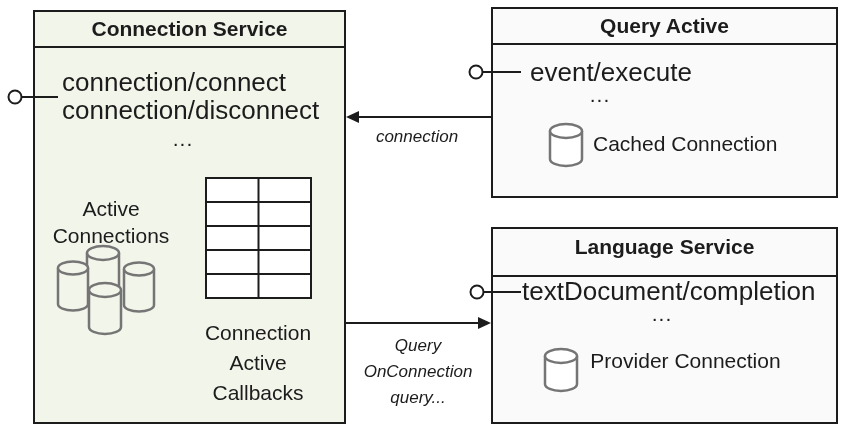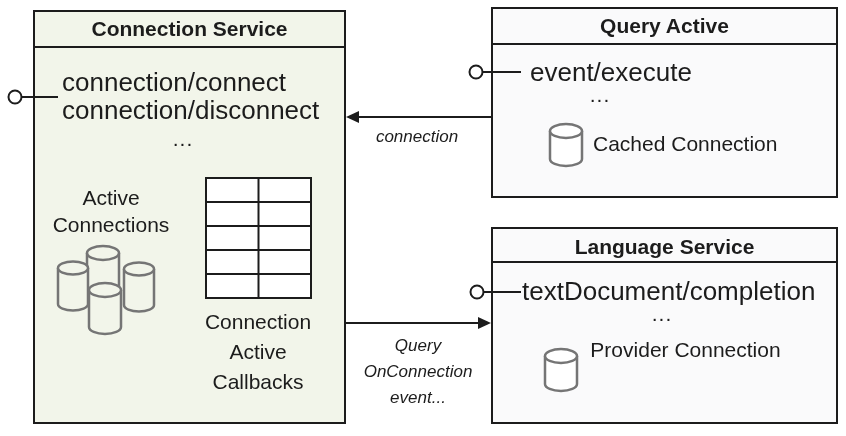--- a/index.html
+++ b/index.html
@@ -29,21 +29,21 @@
   .box.svc  { background: var(--service_box_fill); }
   .box-header {
     border-bottom: 2px solid var(--line);
     font-weight: bold;
     font-size: 21px;
     text-align: center;
   }
   .abs { position: absolute; }
   .methods { font-size: 26px; line-height: 28px; white-space: nowrap; }
   .ellipsis-row { font-size: 21px; line-height: 22px; text-align: center; letter-spacing: 1px; }
-  .lbl { font-size: 21px; text-align: center; }
+  .lbl { font-size: 21px; text-align: center; margin-top: 11px; }
   .edge-label {
     position: absolute;
     font-size: 17px;
     font-style: italic;
     text-align: center;
   }
   .overlay { position: absolute; left: 0; top: 0; pointer-events: none; }
   .overlay line { stroke: var(--line); stroke-width: 2; }
   .overlay circle { fill: #fff; stroke: var(--line); stroke-width: 2; }
   .overlay polygon { fill: var(--line); }
@@ -116,21 +116,21 @@
     <div class="abs ellipsis-row" style="left:37px; top:75px; width:140px;">...</div>
 
     <svg class="abs cyl white" style="left:55px; top:113px;" width="36" height="46" viewBox="0 0 36 46">
       <path d="M2 9 V37 A16 7 0 0 0 34 37 V9"></path>
         <ellipse cx="18" cy="9" rx="16" ry="7"></ellipse>
     </svg>
     <div class="abs" style="left:100px; top:121px; font-size:21px; line-height:28px; white-space:nowrap;">Cached Connection</div>
   </div>
 
   <div class="box svc" style="left:491px; top:227px; width:347px; height:197px;">
-    <div class="box-header" style="height:34px; line-height:36px;">Language Service</div>
+    <div class="box-header" style="height:48px; line-height:36px;">Language Service</div>
 
     <div class="abs methods" style="left:29px; top:48px;">
       <div>textDocument/completion</div>
     </div>
     <div class="abs ellipsis-row" style="left:29px; top:74px; width:280px;">...</div>
 
     <svg class="abs cyl white" style="left:50px; top:118px;" width="36" height="46" viewBox="0 0 36 46">
       <path d="M2 9 V37 A16 7 0 0 0 34 37 V9"></path>
         <ellipse cx="18" cy="9" rx="16" ry="7"></ellipse>
     </svg>
@@ -161,16 +161,16 @@
       <polygon points="491,323 478,317 478,329"></polygon>
     </g>
   </svg>
 
   <div class="edge-label" style="left:342px; top:123px; width:150px; line-height:28px;">
     <div>connection</div>
   </div>
   <div class="edge-label" style="left:338px; top:333px; width:160px; line-height:26px;">
     <div>Query</div>
     <div>OnConnection</div>
-    <div>event...</div>
+    <div>query...</div>
   </div>
 
 </div>
 
 </body></html>

